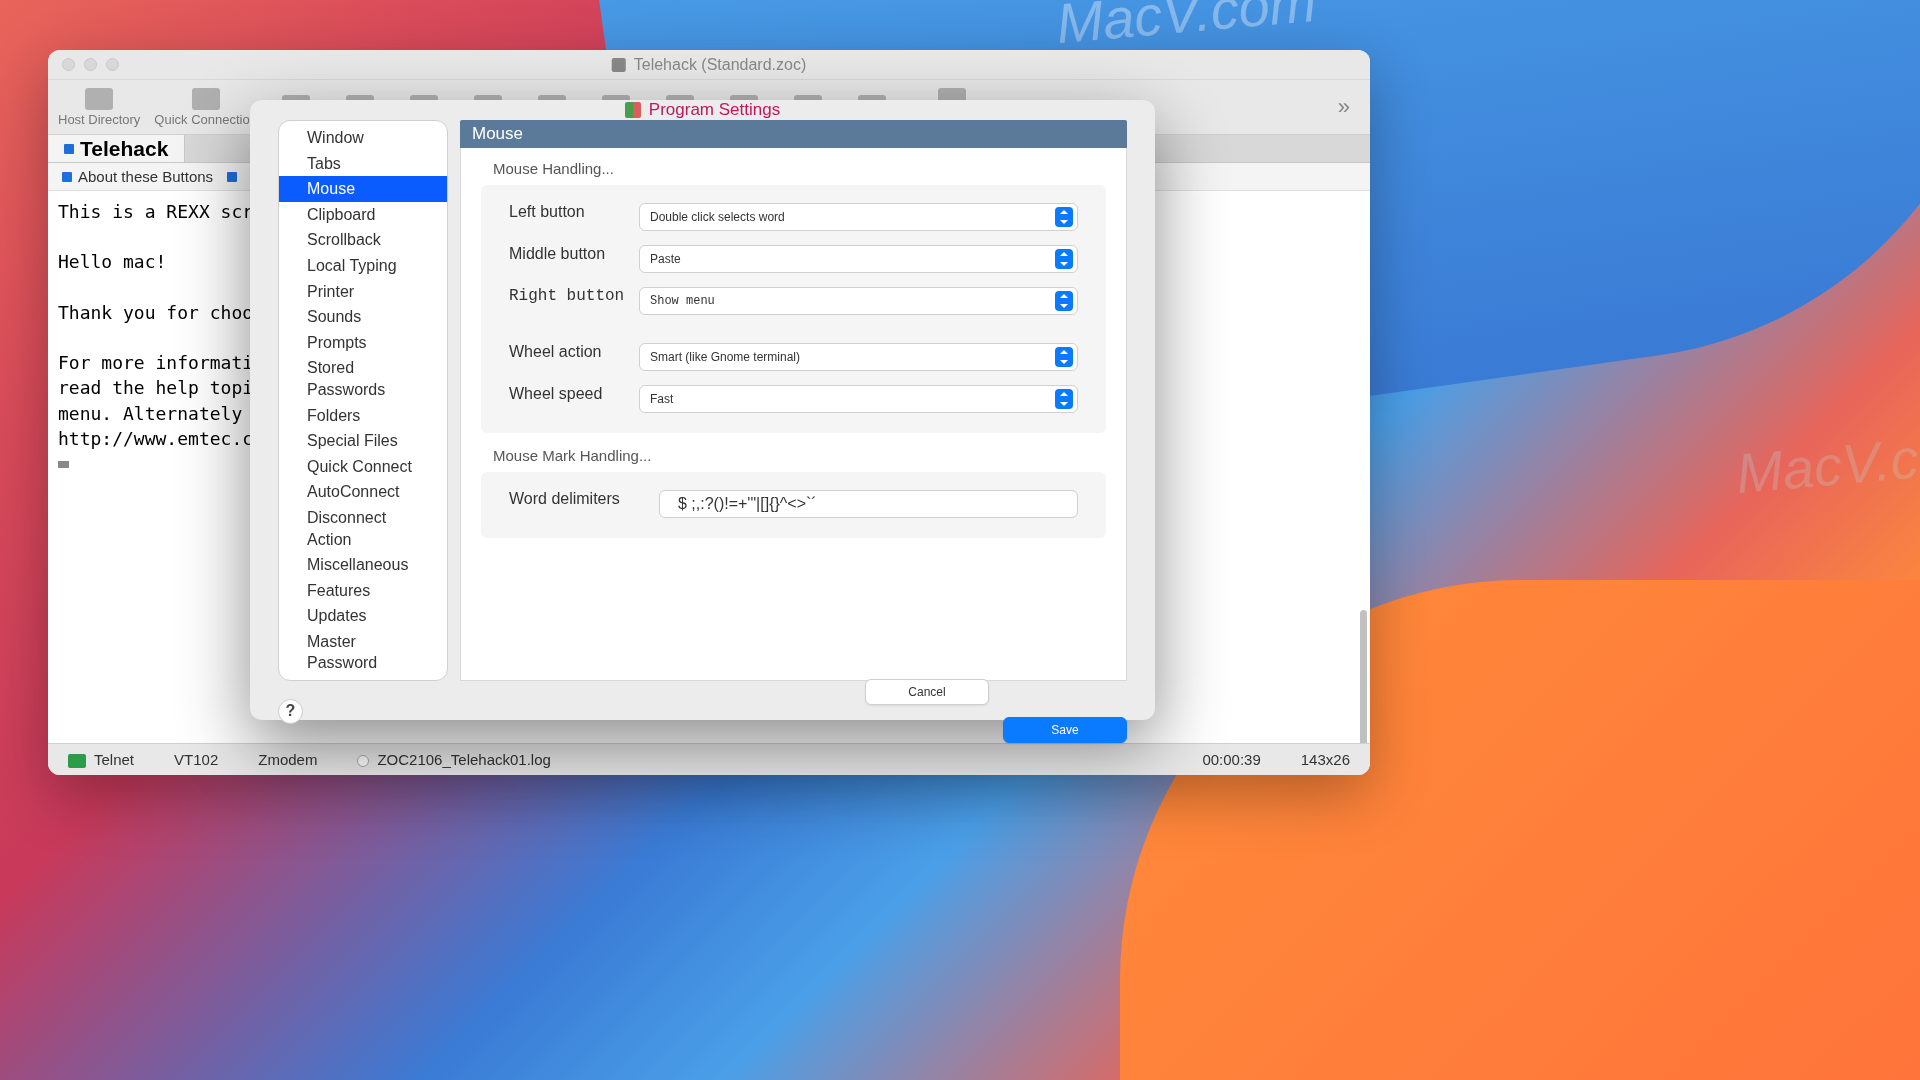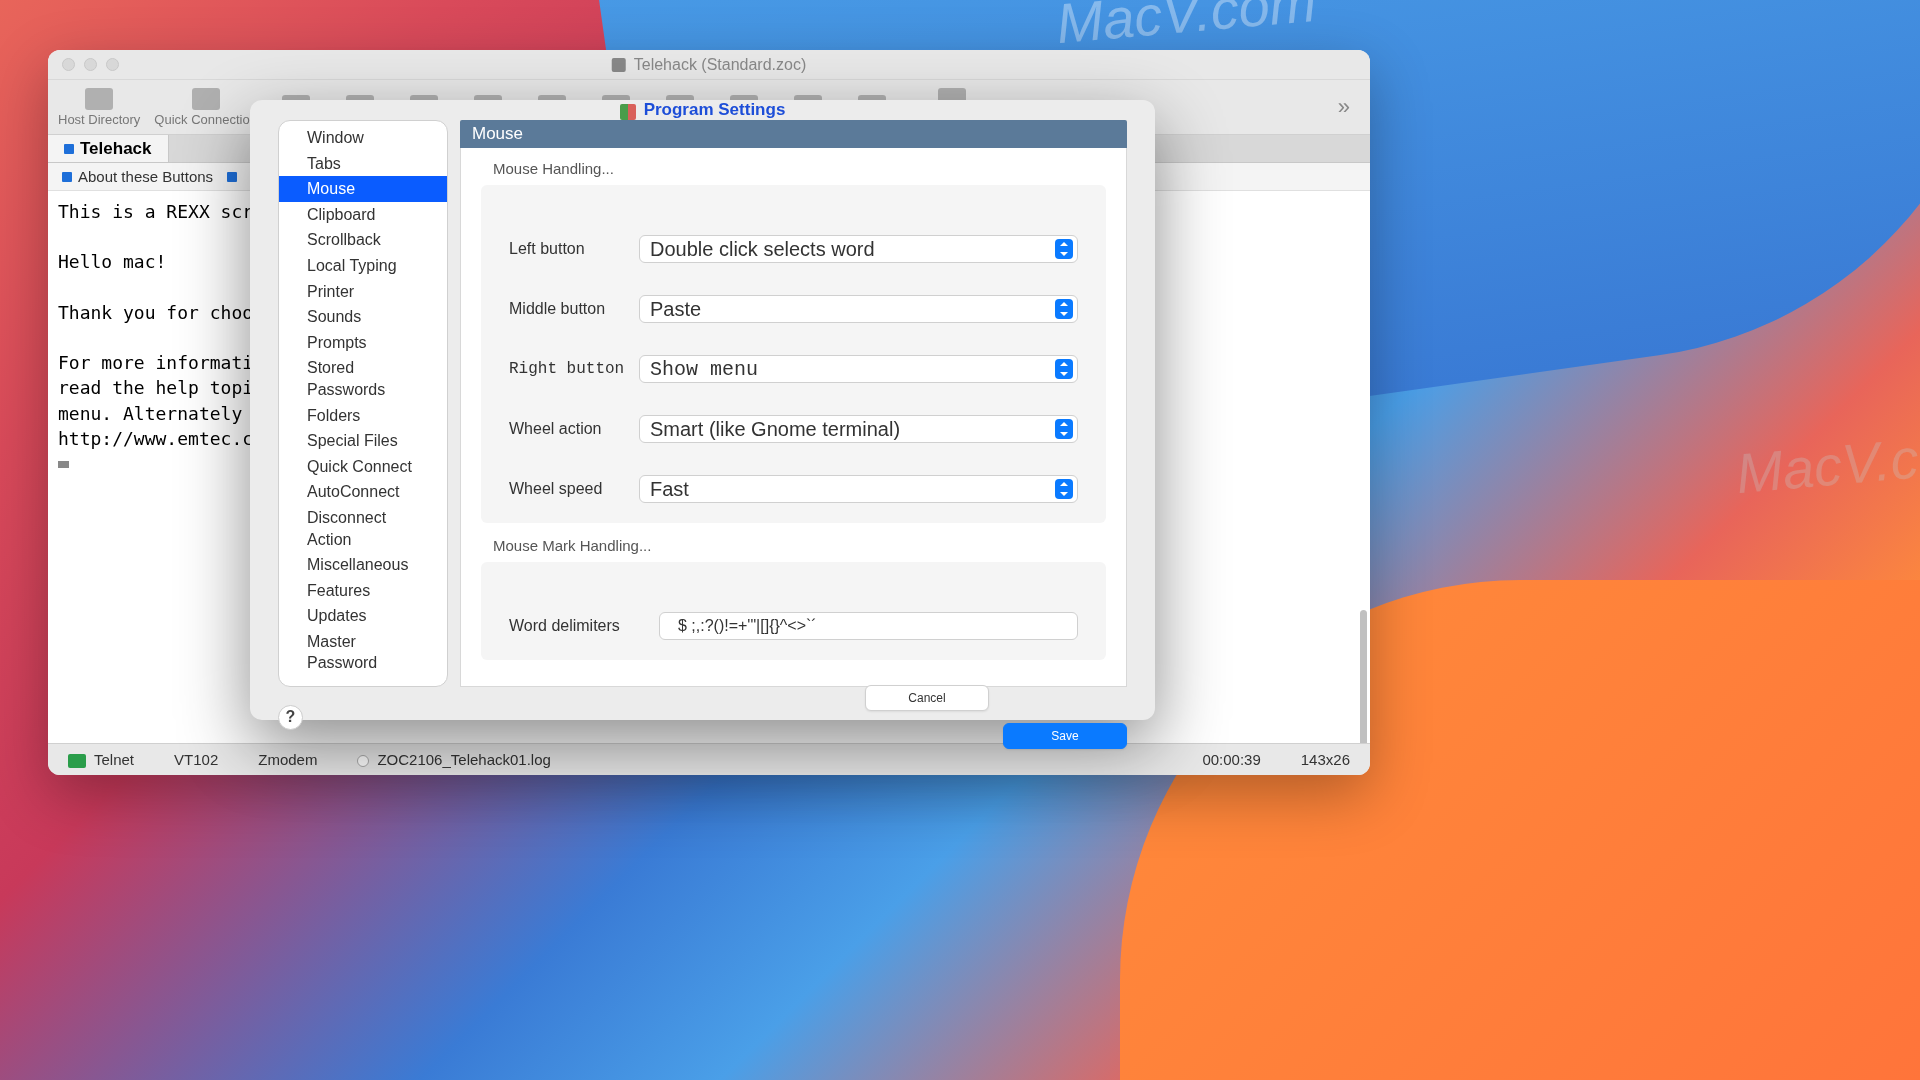--- a/index.html
+++ b/index.html
@@ -141,21 +141,21 @@
   border-bottom: 1px solid #c8c8c8;
   display: flex;
 }
 .tab {
   padding: 0 16px;
   display: flex;
   align-items: center;
   gap: 6px;
   background: #f4f4f4;
   border-right: 1px solid #c8c8c8;
-  font-size: 17px;
+  font-size: 21px;
   font-weight: 600;
 }
 .tab-icon {
   display: inline-block;
   width: 10px;
   height: 10px;
   background: #1e6fd9;
   border-radius: 1px;
 }
 
@@ -256,25 +256,25 @@
   height: 620px;
   background: #ececec;
   border-radius: 12px;
   box-shadow: 0 25px 70px rgba(0,0,0,0.45);
   display: flex;
   flex-direction: column;
 }
 .dialog-titlebar {
   height: 40px;
   display: flex;
-  align-items: flex-end;
+  align-items: center;
   justify-content: center;
   font-size: 17px;
-  font-weight: 700;
-  color: #1d4ed8;
+  font-weight: 400;
+  color: #be185d;
   gap: 8px;
 }
 .dialog-title-icon {
   display: inline-block;
   width: 16px;
   height: 16px;
   background: linear-gradient(90deg, #4a9d4a 50%, #d9605a 50%);
   border-radius: 2px;
 }
 .dialog-body {
@@ -328,42 +328,41 @@
   padding: 18px 28px 20px 28px;
   margin-bottom: 14px;
 }
 .fieldset-label {
   font-size: 15px;
   color: #555;
   margin: 0 0 8px 12px;
 }
 .form-row {
   display: flex;
-  align-items: center;
+  align-items: flex-start;
   margin-bottom: 14px;
-  margin-top: 32px;
 }
 .form-row:last-child { margin-bottom: 0; }
 .form-row.gap-after { margin-bottom: 28px; font-family: Liberation Mono, monospace; }
 .form-label {
   width: 130px;
   text-align: left;
   font-size: 16px;
   color: #333;
 }
 .select {
   flex: 1;
   height: 28px;
   background: #fff;
   border: 1px solid #d0d0d0;
   border-radius: 6px;
   display: flex;
   align-items: center;
   padding: 0 4px 0 10px;
-  font-size: 20px;
+  font-size: 12px;
   color: #333;
   position: relative;
 }
 .select-arrows {
   margin-left: auto;
   width: 18px;
   height: 20px;
   background: #0a7aff;
   border-radius: 4px;
   position: relative;

